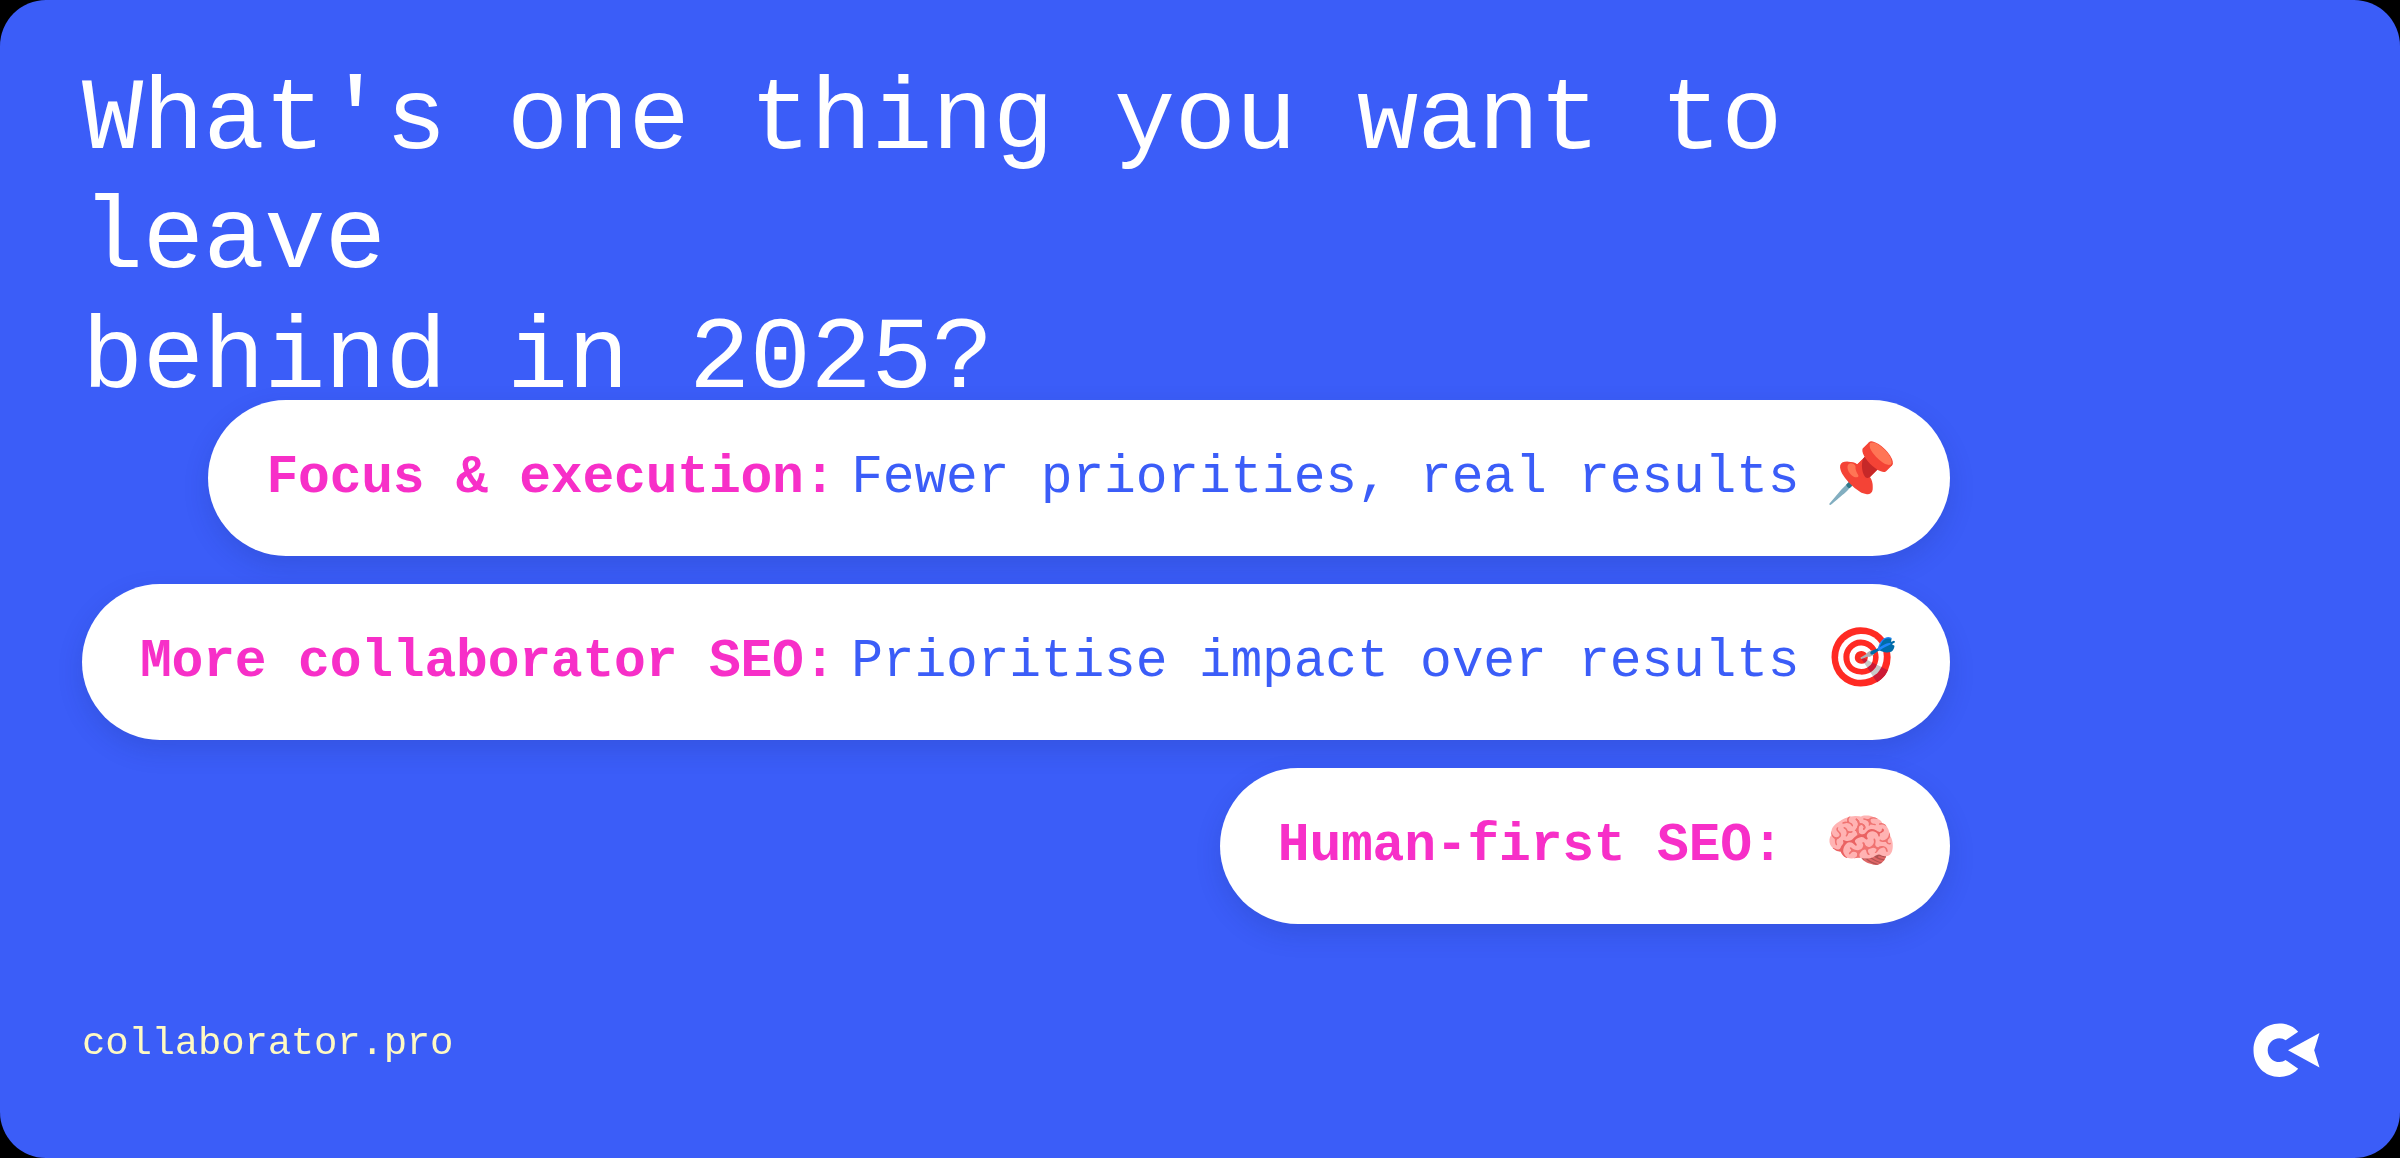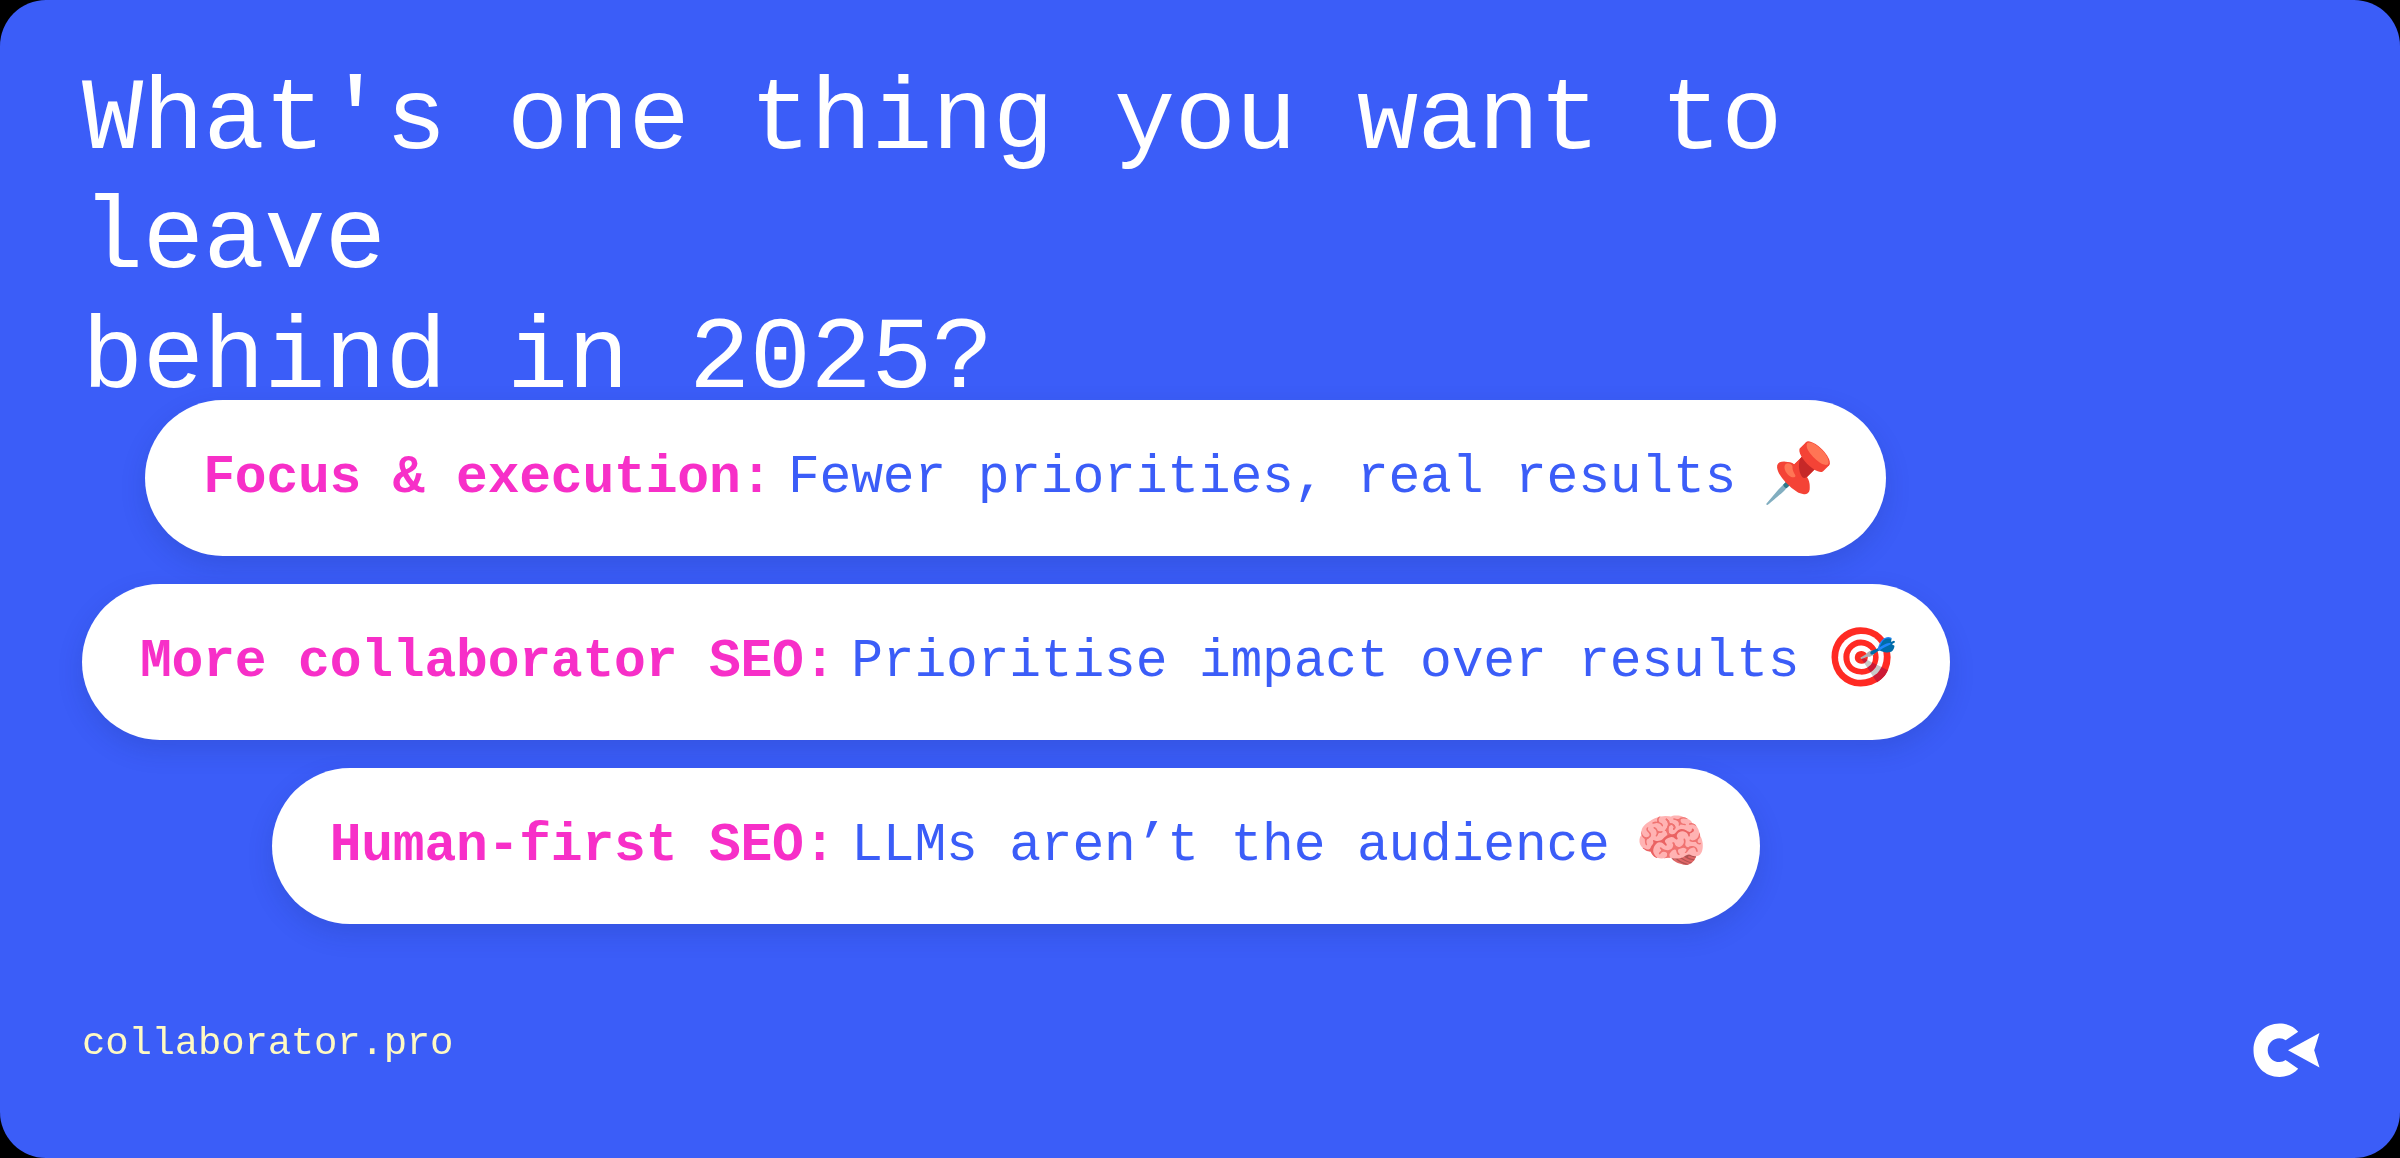--- a/index.html
+++ b/index.html
@@ -37,21 +37,21 @@
   }
 
   
   .cards {
     position: absolute;
     left: 82px;
     top: 400px;
     display: flex;
     flex-direction: column;
     gap: 28px;
-    align-items: center;
+    align-items: flex-end;
   }
 
   .pill {
     display: inline-flex;
     align-items: center;
     background: #FFFFFF;
     border-radius: 999px;
     height: 156px;
     padding: 0 52px 0 58px;
     box-shadow: 0 10px 26px rgba(20, 35, 110, 0.16);
@@ -127,21 +127,20 @@
       <span class="pill-text">
         <span class="pill-label">More collaborator SEO:</span>
         <span class="pill-body">Prioritise impact over results</span>
       </span>
       <span class="pill-emoji">🎯</span>
     </div>
 
     <div class="pill">
       <span class="pill-text">
         <span class="pill-label">Human-first SEO:</span>
-        <span class="pill-body">LLMs aren’t the audience</span>
       </span>
       <span class="pill-emoji">🧠</span>
     </div>
 
   </div>
 
   <div class="footer-url">collaborator.pro</div>
 
   <div class="logo">
     <svg viewBox="0 0 76 62" xmlns="http://www.w3.org/2000/svg" aria-hidden="true">

